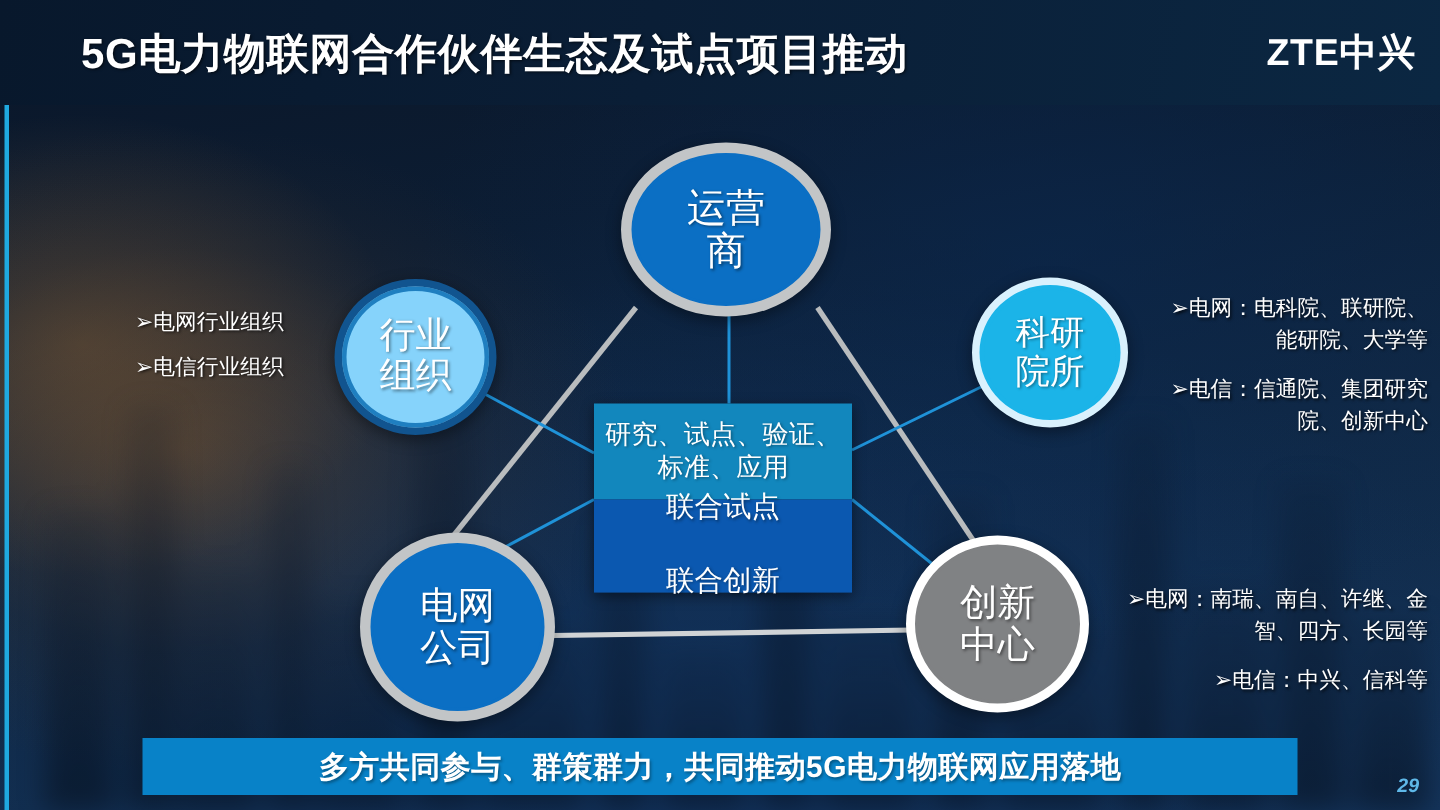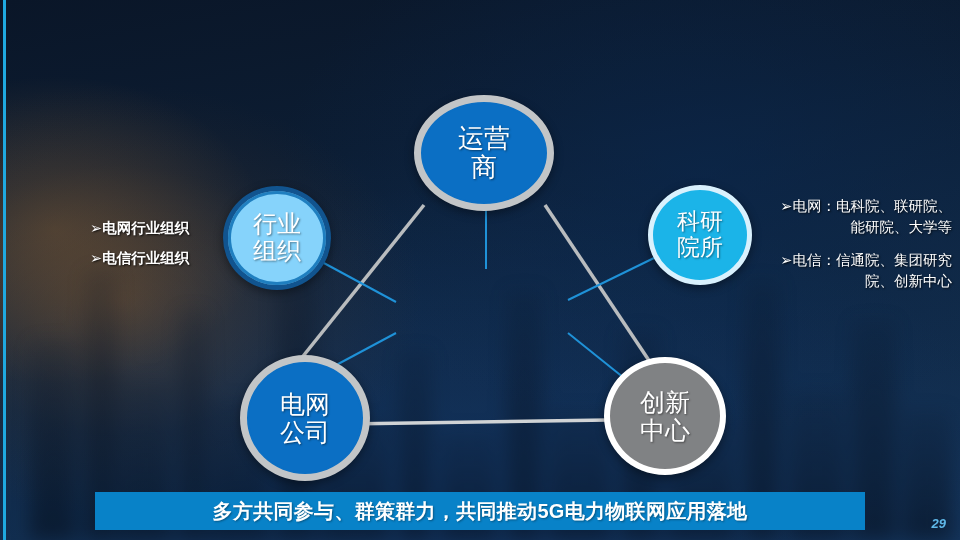--- a/index.html
+++ b/index.html
@@ -76,20 +76,24 @@
     <div class="bld" style="left:620px;width:40px;height:210px;"></div>
     <div class="bld" style="left:666px;width:70px;height:120px;"></div>
     <div class="bld" style="left:744px;width:36px;height:260px;"></div>
     <div class="bld" style="left:788px;width:58px;height:150px;"></div>
     <div class="bld" style="left:852px;width:44px;height:220px;"></div>
     <div class="bld" style="left:902px;width:50px;height:130px;"></div>
   </div>
 
   <div class="left-edge"></div>
 
+  <div id="header">
+    <div id="title">5G电力物联网合作伙伴生态及试点项目推动</div>
+    <div id="logo">ZTE中兴</div>
+  </div>
 
   <svg id="lines" viewBox="0 0 960 540">
 
     <line x1="424" y1="205" x2="300" y2="360" stroke="#b9bcbe" stroke-width="3.5"></line>
     <line x1="545" y1="205" x2="650" y2="362" stroke="#b9bcbe" stroke-width="3.5"></line>
     <line x1="346" y1="424" x2="608" y2="420" stroke="#d0d3d5" stroke-width="3.5"></line>
 
     <line x1="486" y1="269" x2="486" y2="200" stroke="#1f92d8" stroke-width="2"></line>
     <line x1="396" y1="302" x2="322" y2="262" stroke="#1f92d8" stroke-width="2"></line>
     <line x1="568" y1="300" x2="654" y2="258" stroke="#1f92d8" stroke-width="2"></line>
@@ -115,31 +119,46 @@
   <div class="node" style="left:240px;top:355px;width:130px;height:126px;background:#0b6fc4;
               border:7px solid #c2c5c7;box-shadow:0 0 0 2px #0b6fc4 inset,0 3px 10px rgba(0,0,0,.4);">
     <span class="lbl" style="font-size:25px;max-width:58px;">电网公司</span>
   </div>
 
   <div class="node" style="left:604px;top:357px;width:122px;height:118px;background:#808284;
               border:6px solid #ffffff;box-shadow:0 0 0 2px #808284 inset,0 3px 10px rgba(0,0,0,.4);">
     <span class="lbl" style="font-size:25px;max-width:58px;">创新中心</span>
   </div>
 
+  <div id="centerbox">
+    <div id="cb-top">
+      <span>研究、试点、验证、标准、应用</span>
+    </div>
+    <div id="cb-bot">
+      <span>
+        <span>联合试点</span><br>
+        <span>联合创新</span>
+      </span>
+    </div>
+  </div>
 
-  <div class="anno" style="left:90px;top:218px;width:130px;font-weight:bold;">
+  <div class="anno" style="left:90px;top:205px;width:130px;">
     <div>➢电网行业组织</div>
     <div style="margin-top:9px;">➢电信行业组织</div>
   </div>
 
   <div class="anno" style="left:770px;top:196px;width:182px;">
     <div class="w">➢电网：电科院、联研院、能研院、大学等</div>
     <div class="w" style="margin-top:12px;">➢电信：信通院、集团研究院、创新中心</div>
   </div>
 
+  <div class="anno" style="left:744px;top:390px;width:208px;">
+    <div class="w">➢电网：南瑞、南自、许继、金智、四方、长园等</div>
+    <div class="w" style="margin-top:12px;">➢电信：中兴、信科等</div>
+  </div>
 
   <div id="banner">
     <span>多方共同参与、群策群力，共同推动5G电力物联网应用落地</span>
   </div>
 
   <div id="pagenum">29</div>
 
 </div>
 
 </body></html>

